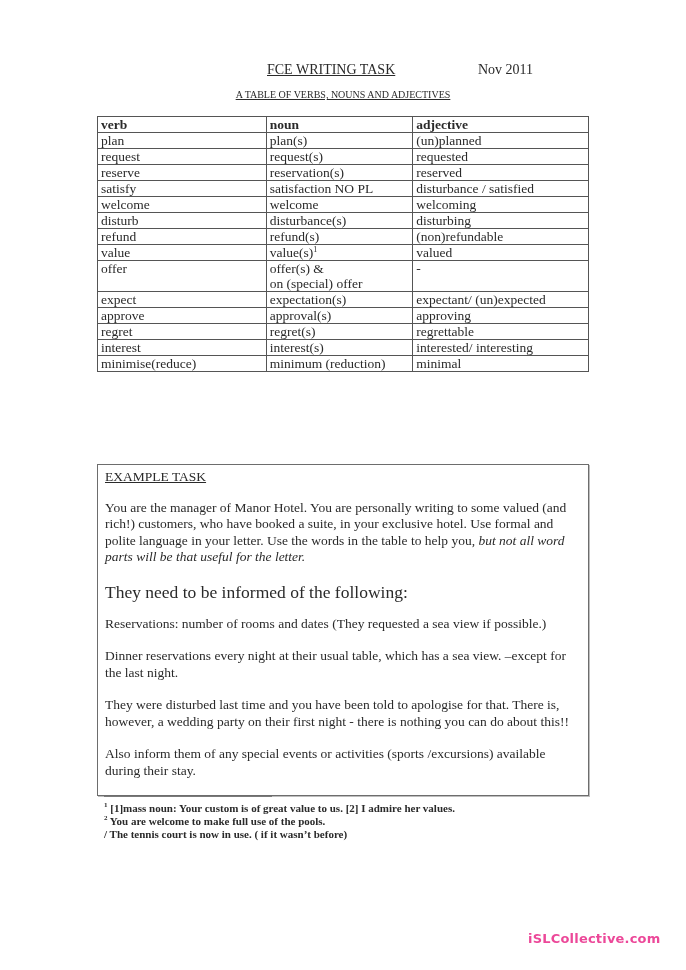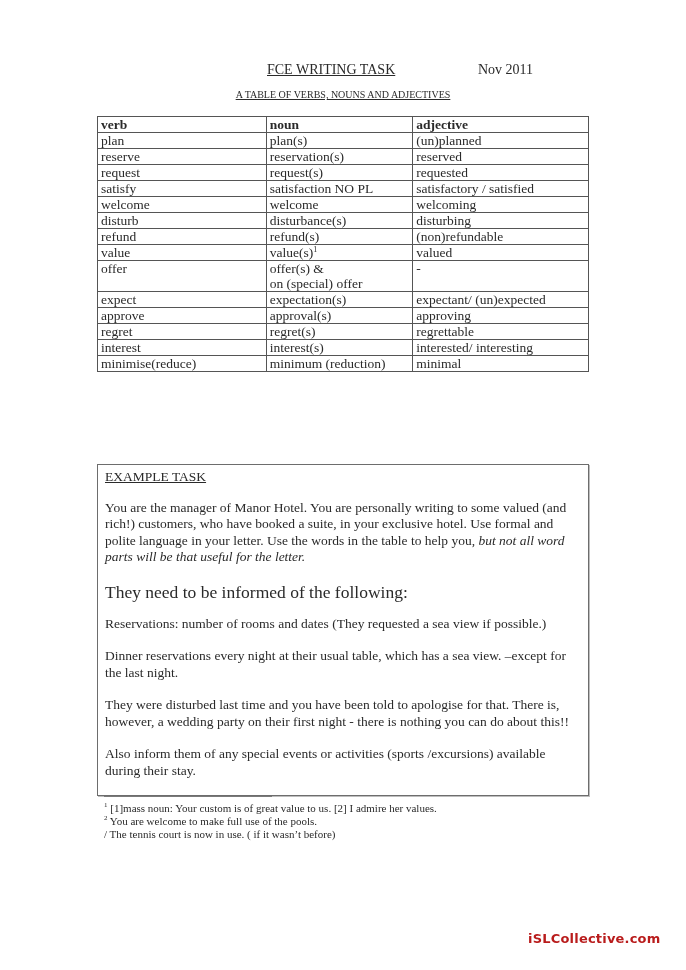--- a/index.html
+++ b/index.html
@@ -28,25 +28,25 @@
   .task-box { position: absolute; left: 97px; top: 430px; width: 492px; height: 332px;
               border: 1px solid #6d6d6d; box-shadow: 1px 1px 0 #bdbdbd; box-sizing: border-box;
               padding: 4px 7px; font-size: 13.5px; line-height: 16.5px; margin-top: 24px; }
   .task-box p { margin: 0 0 16px 0; }
   .task-heading { text-decoration: underline; margin-bottom: 14px !important; }
   .task-big { font-size: 17.5px; margin: 0 0 14px 0 !important; line-height: 20px; }
   .task-box em { font-style: italic; }
 
   .footnote-rule { position: absolute; left: 104px; top: 786px; width: 168px; height: 1px; background: #7a7a7a; }
   .footnotes { position: absolute; left: 104px; top: 792px; font-size: 11px; line-height: 13px; }
-  .footnotes div { white-space: nowrap; }
+  .footnotes div { white-space: nowrap; font-weight: bold; }
   .footnotes sup { font-size: 7px; }
 
   .watermark { position: absolute; left: 528px; top: 921px; font-family: "DejaVu Sans", sans-serif;
-               font-weight: bold; font-size: 13px; color: #b91c1c; letter-spacing: 0.2px; }
+               font-weight: bold; font-size: 13px; color: #ec4899; letter-spacing: 0.2px; }
 </style>
 </head>
 <body>
 
 <div class="page">
 
   <div class="header">
     <span class="title">FCE WRITING TASK</span>
     <span class="date">Nov 2011</span>
   </div>
@@ -68,33 +68,33 @@
         <th>adjective</th>
       </tr>
     </thead>
     <tbody id="table-body">
         <tr>
           <td><span>plan</span></td>
           <td><span>plan(s)</span></td>
           <td><span>(un)planned</span></td>
         </tr>
         <tr>
+          <td><span>request</span></td>
+          <td><span>request(s)</span></td>
+          <td><span>requested</span></td>
+        </tr>
+        <tr>
           <td><span>reserve</span></td>
           <td><span>reservation(s)</span></td>
           <td><span>reserved</span></td>
         </tr>
         <tr>
-          <td><span>request</span></td>
-          <td><span>request(s)</span></td>
-          <td><span>requested</span></td>
-        </tr>
-        <tr>
           <td><span>satisfy</span></td>
           <td><span>satisfaction  NO PL</span></td>
-          <td><span>satisfactory / satisfied</span></td>
+          <td><span>disturbance / satisfied</span></td>
         </tr>
         <tr>
           <td><span>welcome</span></td>
           <td><span>welcome</span></td>
           <td><span>welcoming</span></td>
         </tr>
         <tr>
           <td><span>disturb</span></td>
           <td><span>disturbance(s)</span></td>
           <td><span>disturbing</span></td>

